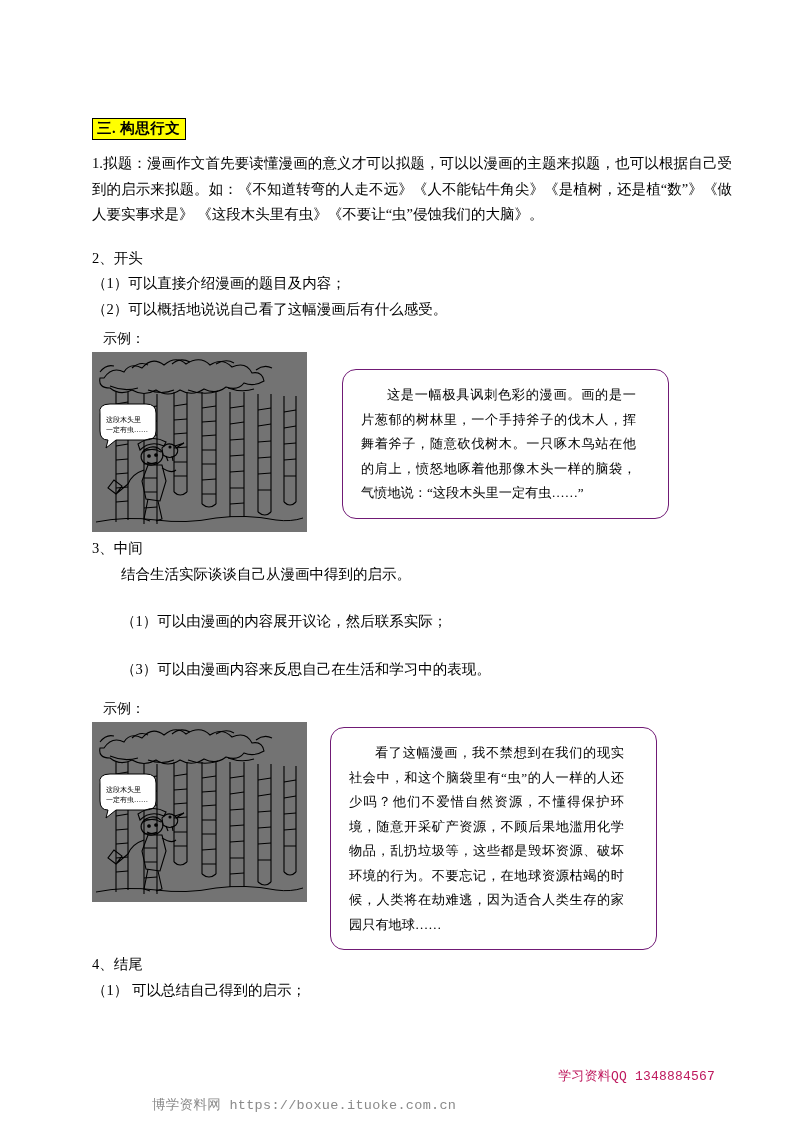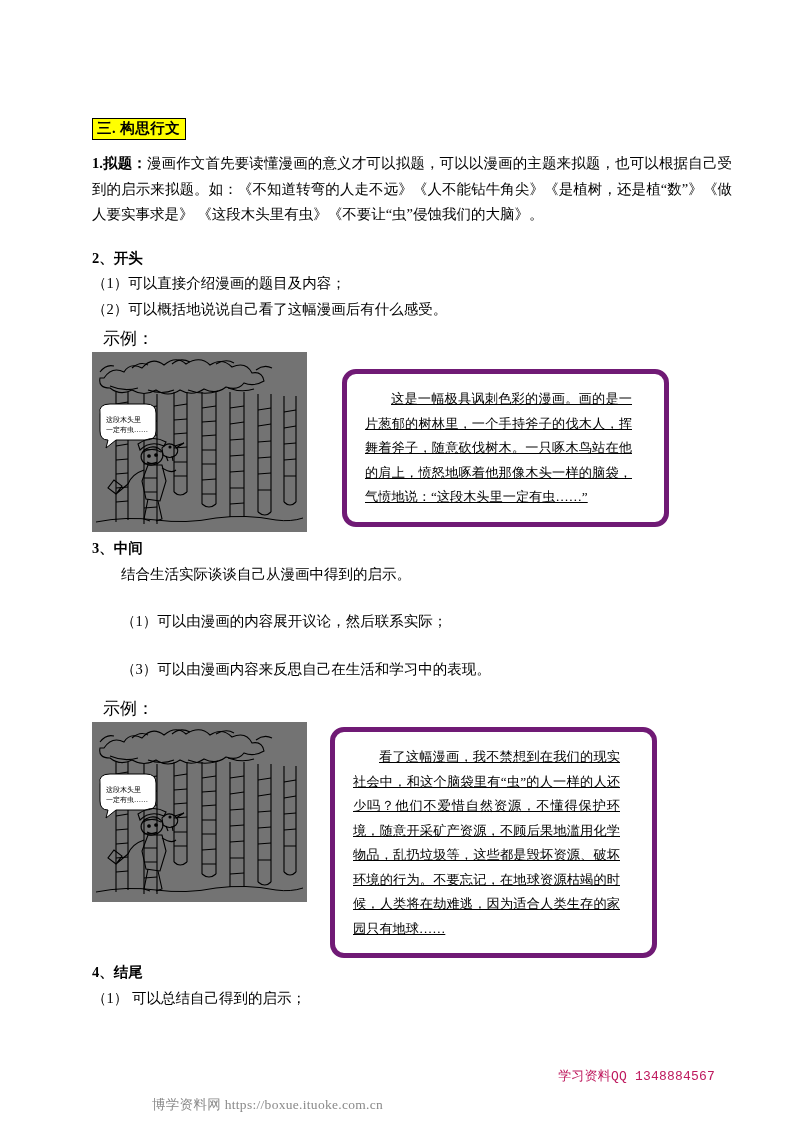--- a/index.html
+++ b/index.html
@@ -42,56 +42,55 @@
   .para {
     font-size: 14.5px;
     line-height: 25.5px;
     text-align: justify;
     margin: 0;
   }
   .para.first {
     margin-top: 11px;
   }
   .bold {
-    font-weight: bold;
+    font-weight: normal;
   }
   .indent2 {
     text-indent: 29px;
   }
   .gap-s { margin-top: 22px; }
   .gap-m { margin-top: 18px; }
 
   
   .example-block {
     position: relative;
     margin-top: 6px;
   }
   .ex-label {
-    font-size: 17px;
+    font-size: 14px;
     line-height: 22px;
     margin: 0 0 2px 11px;
   }
   .ex-row {
     display: flex;
     align-items: flex-start;
   }
   .comic {
     position: relative;
     background: #737373;
     flex: 0 0 auto;
   }
   .speech-box {
-    border: 5px solid #701a75;
+    border: 1px solid #701a75;
     border-radius: 14px;
     padding: 13px 32px 12px 18px;
     font-size: 13.2px;
     line-height: 24.5px;
     text-align: justify;
     box-sizing: border-box;
-    text-decoration: underline;
   }
   .speech-box p {
     margin: 0;
   }
   .speech-box .ind {
     text-indent: 26px;
   }
 
   
   .footer-qq {
@@ -102,21 +101,21 @@
     color: #be185d;
     font-family: Liberation Mono, monospace;
     letter-spacing: 0.2px;
   }
   .footer-site {
     position: absolute;
     left: 152px;
     top: 1096px;
     font-size: 13.5px;
     color: #8a8a8a;
-    font-family: Liberation Serif, serif;
+    font-family: Liberation Mono, monospace;
     letter-spacing: 0.3px;
   }
   svg { display: block; }
 </style>
 </head>
 <body>
 
 <div class="page">
 
   <div class="content">

